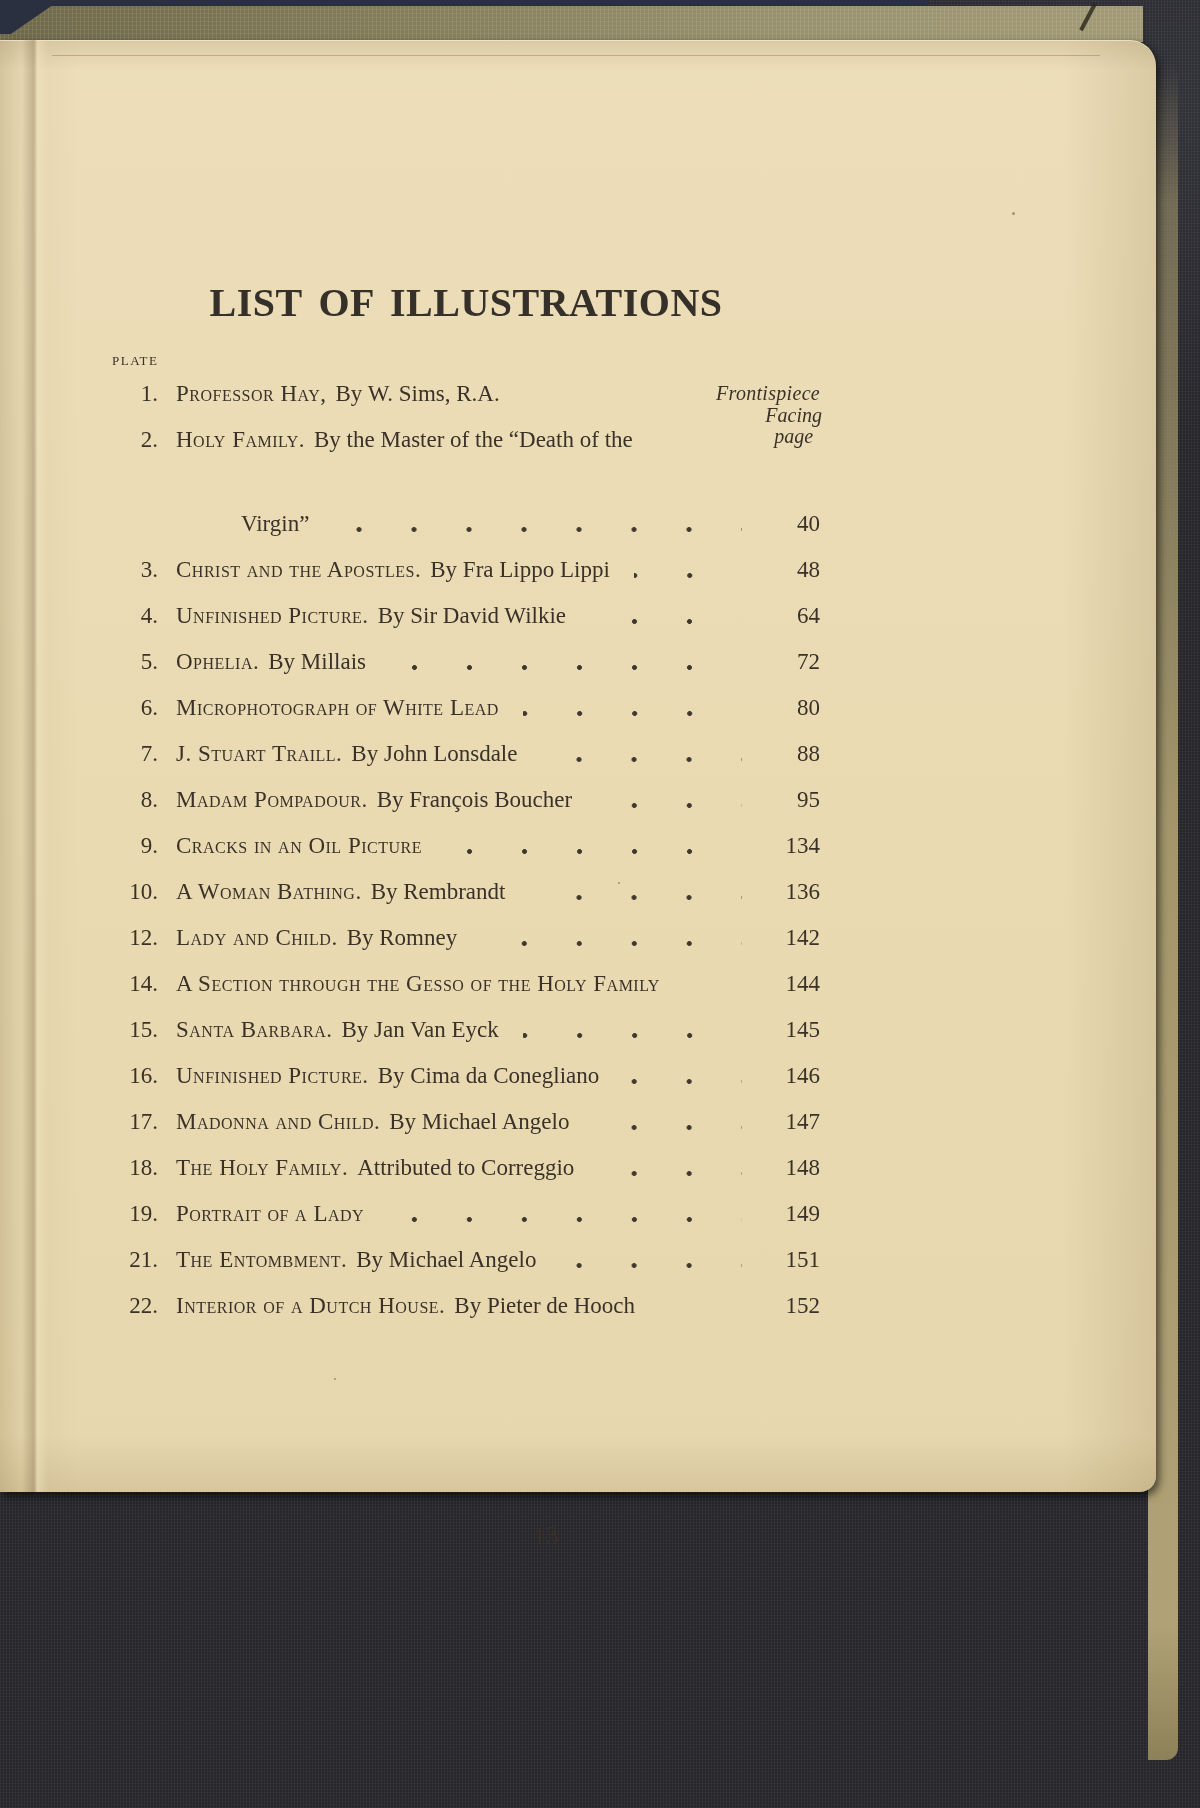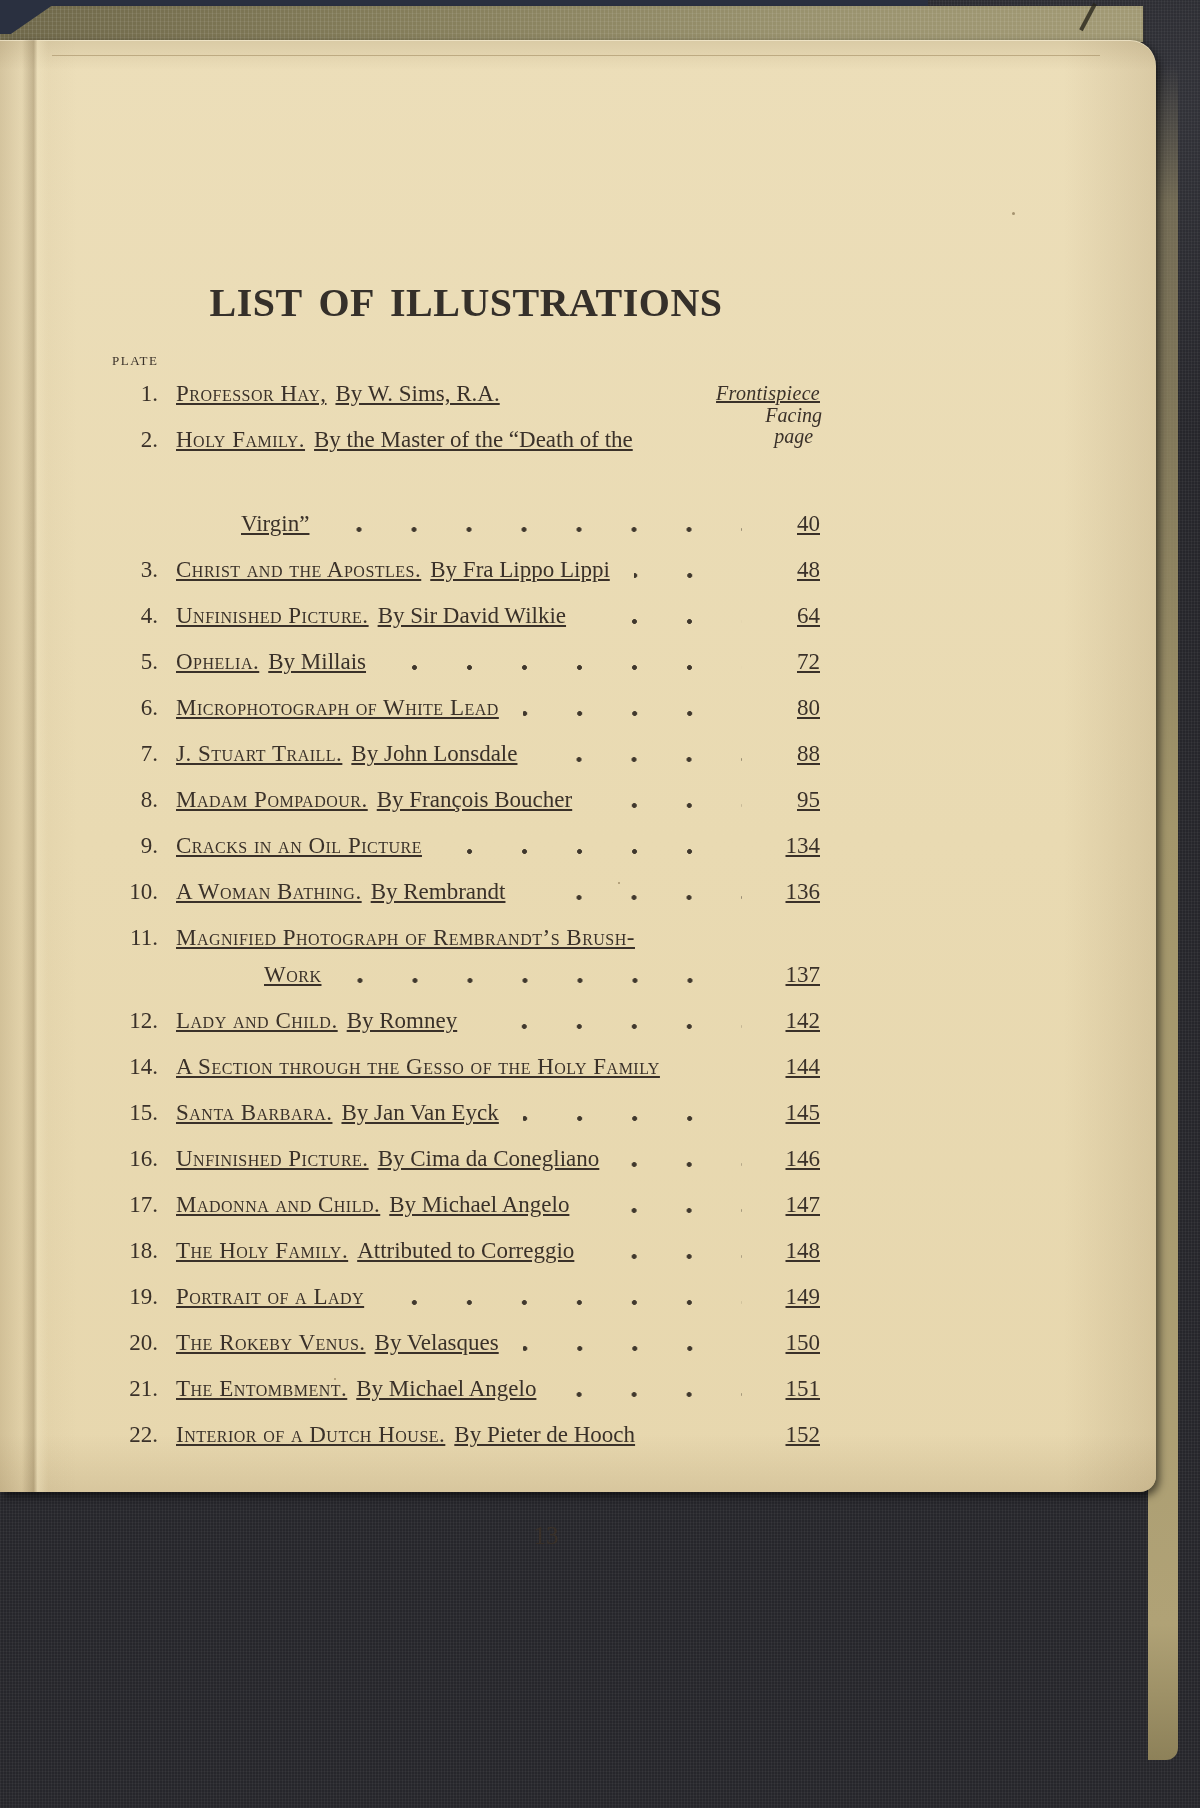--- a/index.html
+++ b/index.html
@@ -73,21 +73,21 @@
     font-variant:small-caps;text-transform:uppercase;font-size:13px;
   }
   .rows{position:relative;margin-top:6px;}
   .facing-label{
     position:absolute;right:-2px;top:30px;text-align:center;
     font-style:italic;font-size:20px;line-height:21px;color:#3a3129;
   }
   .row{display:flex;margin-bottom:9px;}
   .num{flex:none;width:46px;text-align:right;margin-right:18px;font-size:23px;line-height:37px;}
   .body{flex:1 1 auto;min-width:0;}
-  .line{display:flex;align-items:flex-end;font-size:23px;line-height:37px;text-decoration:underline;}
+  .line{display:flex;align-items:flex-end;font-size:23px;line-height:37px;}
   .line.ind1{padding-left:56px;margin-top:47px;}
   .line.ind2{padding-left:88px;}
   .sc{font-variant:small-caps;letter-spacing:.5px;white-space:pre;}
   .rm{margin-left:9px;white-space:pre;}
   .leader{
     flex:1 1 auto;align-self:flex-end;height:5px;margin:0 18px 10px 24px;
     background-image:radial-gradient(circle at 2.5px 2.5px, #40382d 2.1px, rgba(0,0,0,0) 2.8px);
     background-size:55px 5px;background-repeat:repeat-x;background-position:right center;
   }
   .page{margin-left:auto;padding-left:10px;min-width:50px;text-align:right;font-size:23px;white-space:pre;}
@@ -226,33 +226,20 @@
           <div class="body">
             <div class="line">
               <span class="sc">A Woman Bathing.</span>
               <span class="rm">By Rembrandt</span>
               <span class="leader"></span>
               <span class="page">136</span>
             </div>
           </div>
         </div>
         <div class="row">
-          <span class="num">11.</span>
-          <div class="body">
-            <div class="line">
-              <span class="sc">Magnified Photograph of Rembrandt’s Brush-</span>
-            </div>
-            <div class="line ind2">
-              <span class="sc">Work</span>
-              <span class="leader"></span>
-              <span class="page">137</span>
-            </div>
-          </div>
-        </div>
-        <div class="row">
           <span class="num">12.</span>
           <div class="body">
             <div class="line">
               <span class="sc">Lady and Child.</span>
               <span class="rm">By Romney</span>
               <span class="leader"></span>
               <span class="page">142</span>
             </div>
           </div>
         </div>
@@ -309,31 +296,20 @@
             </div>
           </div>
         </div>
         <div class="row">
           <span class="num">19.</span>
           <div class="body">
             <div class="line">
               <span class="sc">Portrait of a Lady</span>
               <span class="leader"></span>
               <span class="page">149</span>
-            </div>
-          </div>
-        </div>
-        <div class="row">
-          <span class="num">20.</span>
-          <div class="body">
-            <div class="line">
-              <span class="sc">The Rokeby Venus.</span>
-              <span class="rm">By Velasques</span>
-              <span class="leader"></span>
-              <span class="page">150</span>
             </div>
           </div>
         </div>
         <div class="row">
           <span class="num">21.</span>
           <div class="body">
             <div class="line">
               <span class="sc">The Entombment.</span>
               <span class="rm">By Michael Angelo</span>
               <span class="leader"></span>

